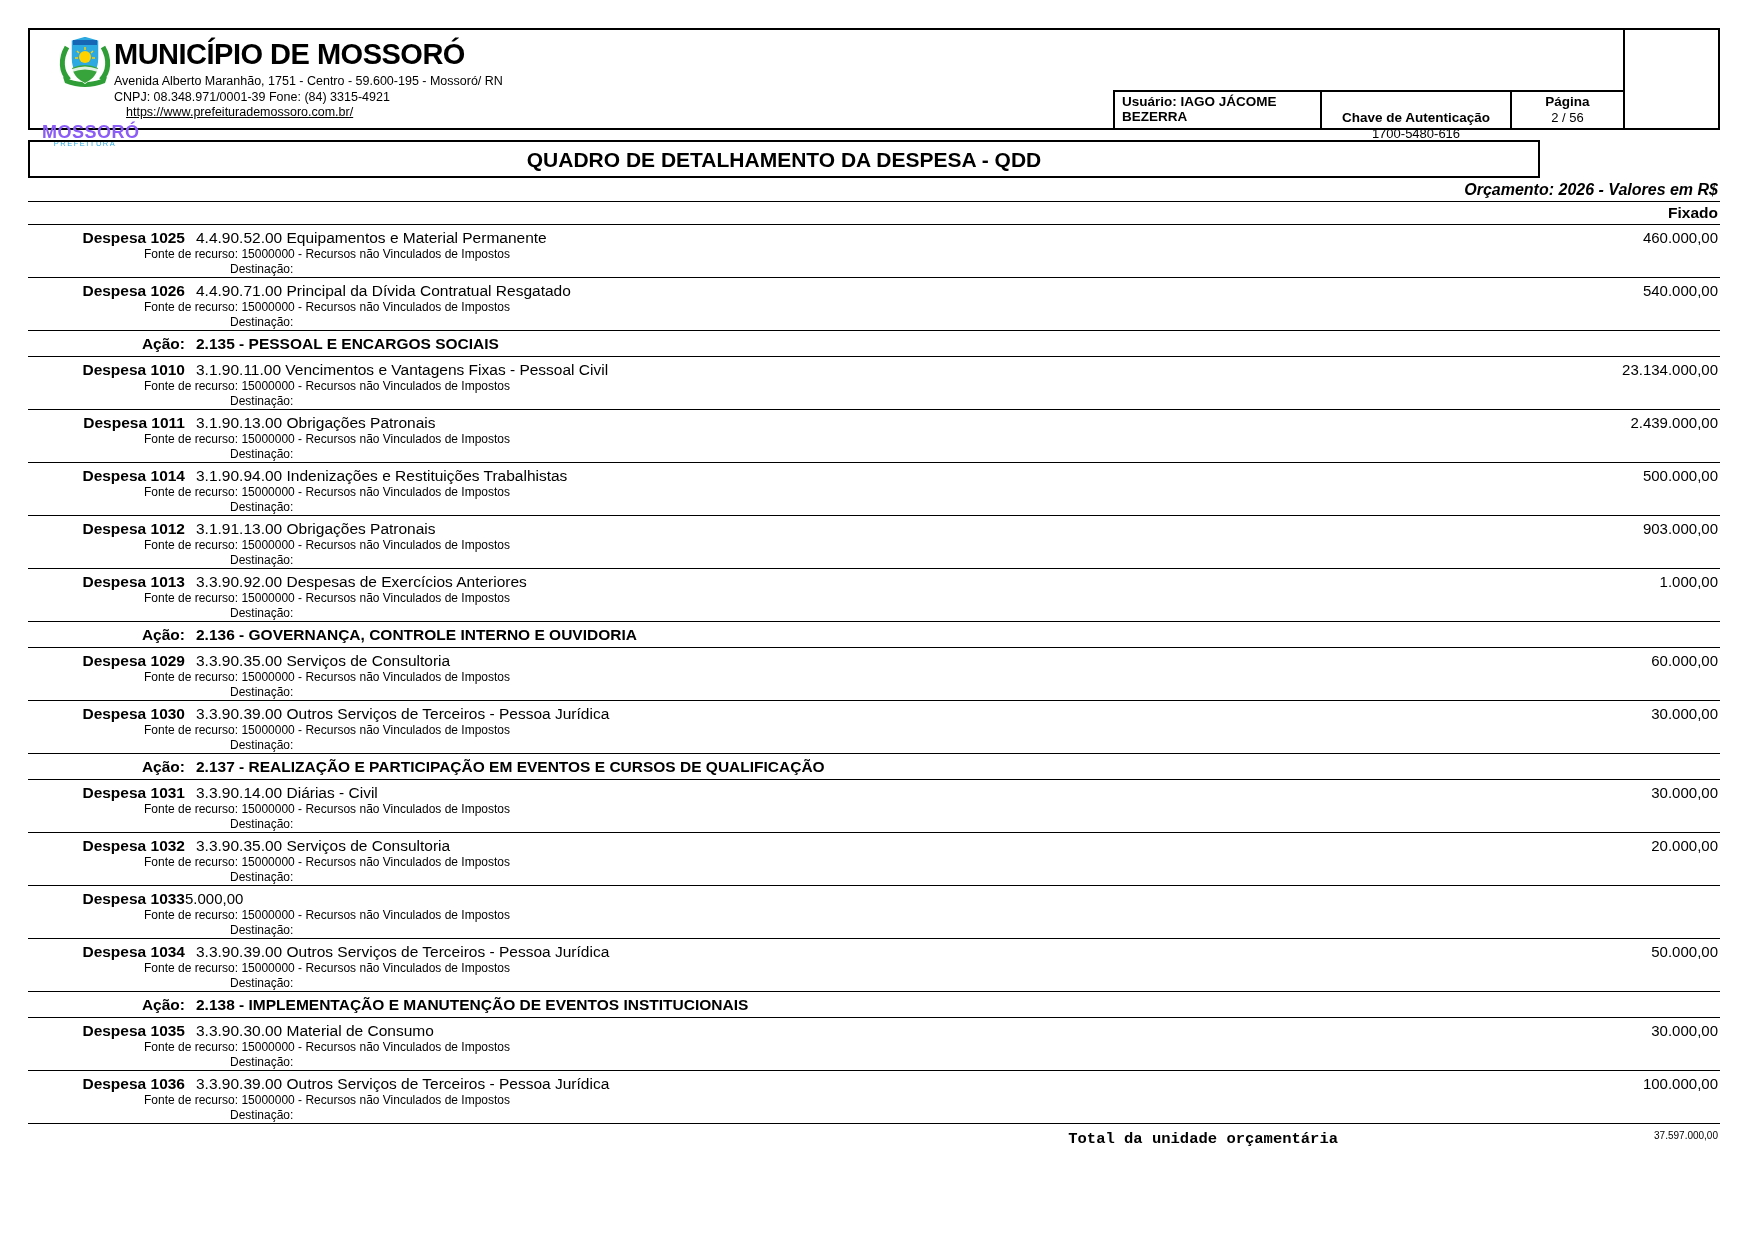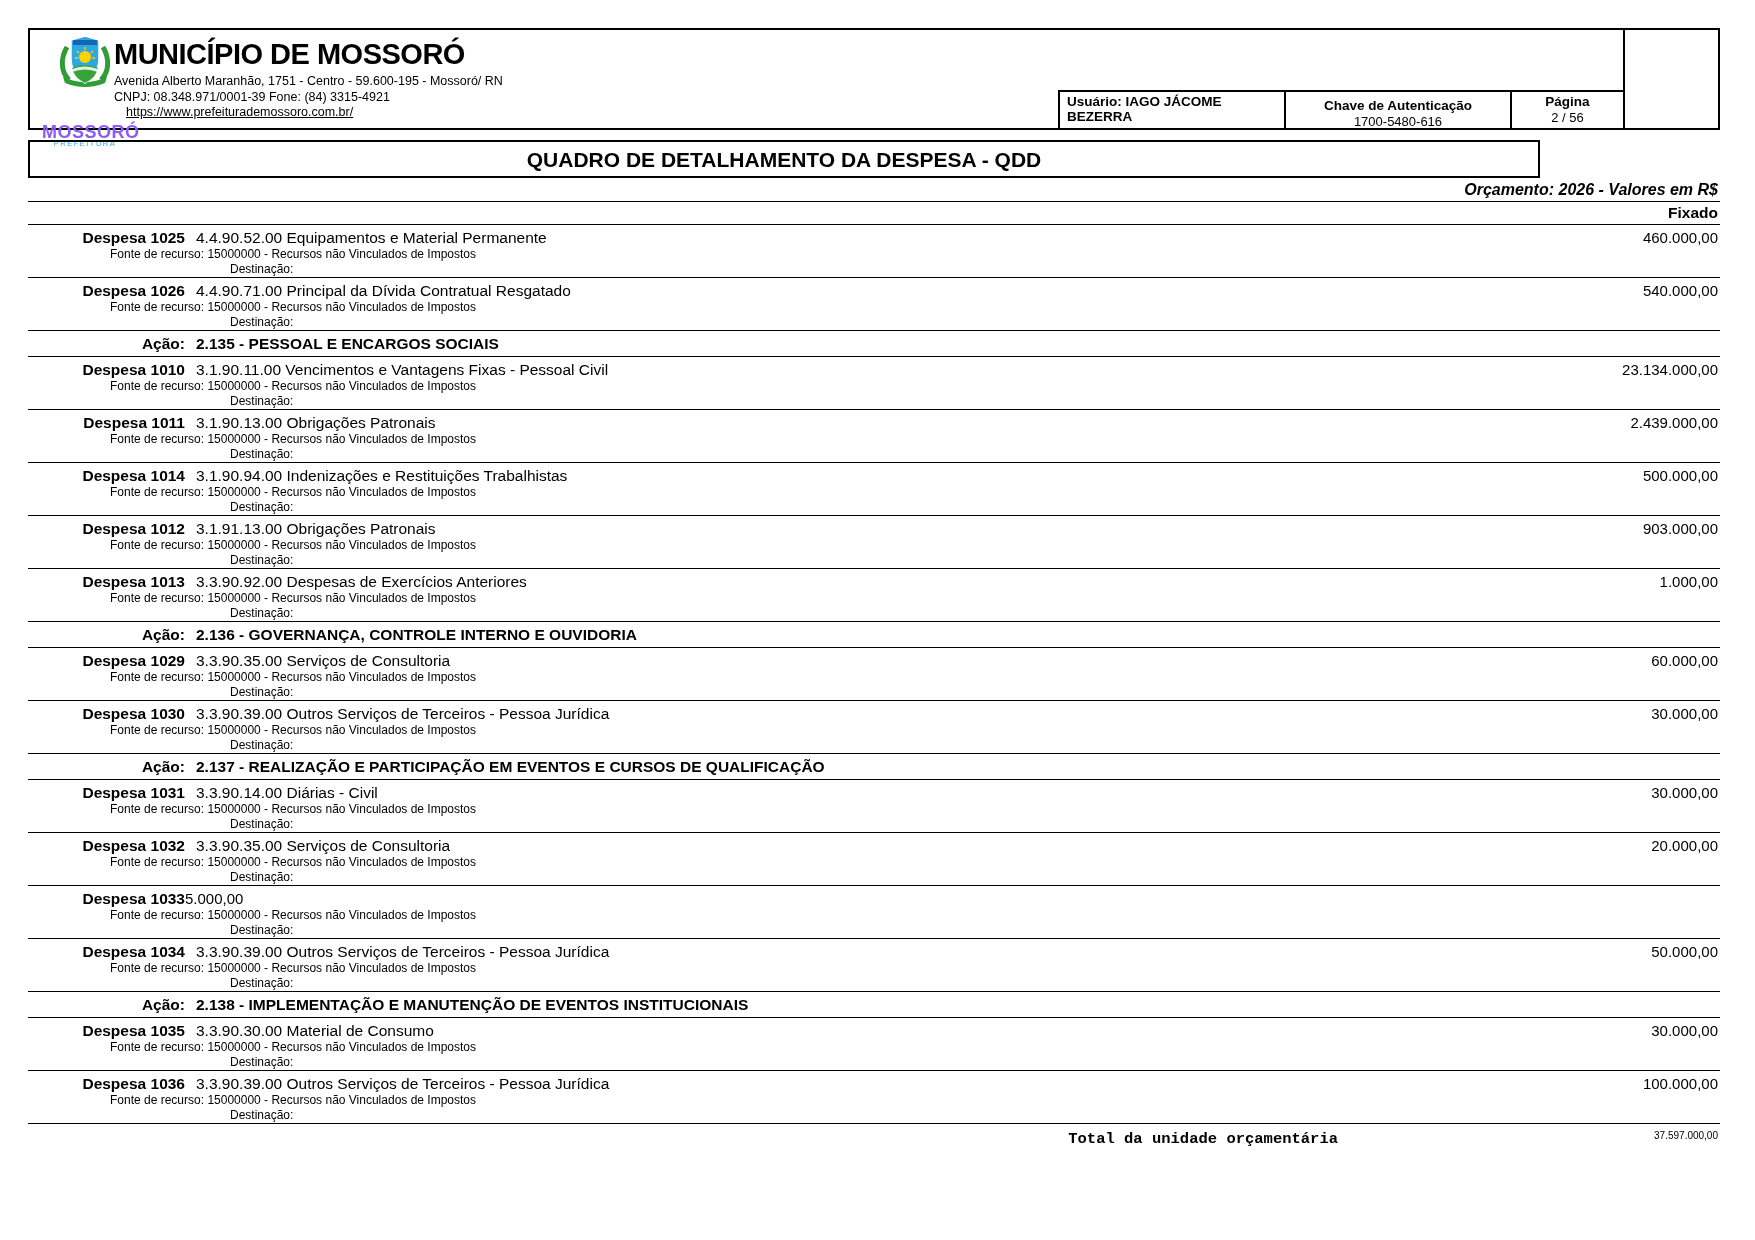--- a/index.html
+++ b/index.html
@@ -18,44 +18,44 @@
   .header-box-empty { width:95px; height:102px; border:2px solid #000; border-left:none; }
   .logo { position:absolute; left:12px; top:4px; width:86px; text-align:center; }
   .logo-t1 { font-size:18px; font-weight:bold; color:#8b5cf6; letter-spacing:.5px; line-height:13px;margin-top:32px; }
   .logo-t2 { font-size:7.5px; color:#2ba9e0; letter-spacing:1.5px; line-height:9px; }
   .header-text { position:absolute; left:84px; top:8px; }
   .muni { font-size:29px; font-weight:bold; letter-spacing:-.5px; line-height:32px; margin-bottom:4px; }
   .addr { display:block; font-size:12.5px; line-height:15.5px; color:#000; }
   a.addr { text-decoration:underline;margin-left:12px; }
   .cells { position:absolute; right:0; bottom:0; display:flex; height:38px; }
   .cell { border-left:2px solid #000; border-top:2px solid #000; }
-  .cell.user { width:226px; display:flex; align-items:flex-end; padding:0 0 4px 7px;
+  .cell.user { width:207px; display:flex; align-items:flex-end; padding:0 0 4px 7px;
                font-size:13.5px; font-weight:bold; }
-  .cell.chave { width:226px; text-align:center; padding-top:6px; }
+  .cell.chave { width:190px; text-align:center; padding-top:18px; }
   .cell.pagina { width:113px; text-align:center; padding-top:2px; }
   .cl { font-size:13.5px; font-weight:bold; line-height:16px; }
   .cv { font-size:13px; line-height:15px; }
   
   .title-band {
     position:absolute; left:28px; top:140px; width:1512px; height:38px;
     border:2px solid #000; text-align:center;
   }
   .title-band span { font-size:21px; font-weight:bold; line-height:35px; }
   
   .content { position:absolute; left:28px; top:180px; width:1692px; }
   .orcamento { height:22px; line-height:20px; text-align:right; font-weight:bold;
                font-size:16px; padding-right:2px; border-bottom:1.5px solid #000;font-style:italic; }
   .fixado   { height:23px; line-height:21px; text-align:right; font-weight:bold;
                font-size:15.5px; padding-right:2px; border-bottom:1.5px solid #000; }
   .row-despesa { height:53px; border-bottom:1.5px solid #000; padding-top:3px; overflow:hidden; }
   .line1 { display:flex; line-height:19px; }
   .rlabel { width:157px; text-align:right; font-weight:bold; font-size:15.5px; flex:none; }
   .rdesc  { margin-left:11px; font-size:15.5px; flex:1; white-space:nowrap; }
   .rvalue { font-size:15px; text-align:right; padding-right:2px; flex:none; }
-  .fonte { margin-left:82px; font-size:12px; line-height:15px; }
+  .fonte { margin-left:116px; font-size:12px; line-height:15px; }
   .dest  { margin-left:202px; font-size:12px; line-height:14px; }
   .row-acao { height:26px; border-bottom:1.5px solid #000; display:flex; align-items:center; }
   .row-acao .rlabel { font-size:15.5px; }
   .racao { margin-left:11px; font-size:15.5px; font-weight:bold; white-space:nowrap; }
   .total-row { display:flex; padding-top:6px; }
   .total-label { flex:1; text-align:right; font-weight:bold; font-size:15.5px;font-family:Liberation Mono, monospace; }
   .total-value { width:382px; text-align:right; font-size:10px; padding-right:2px; }
 </style>
 </head>
 <body>

